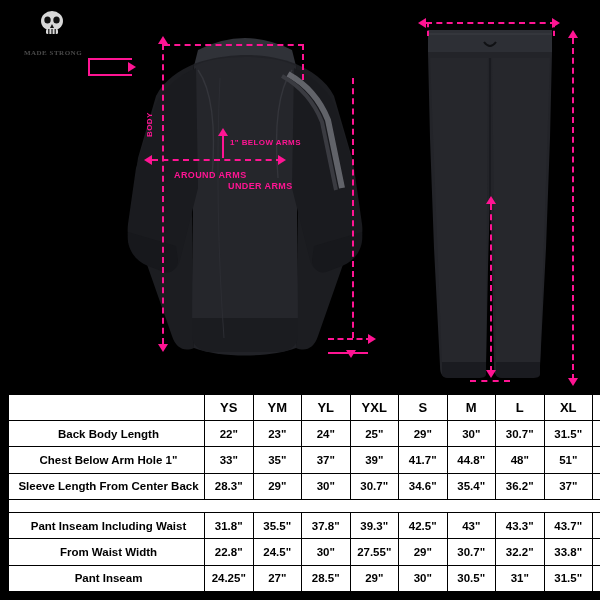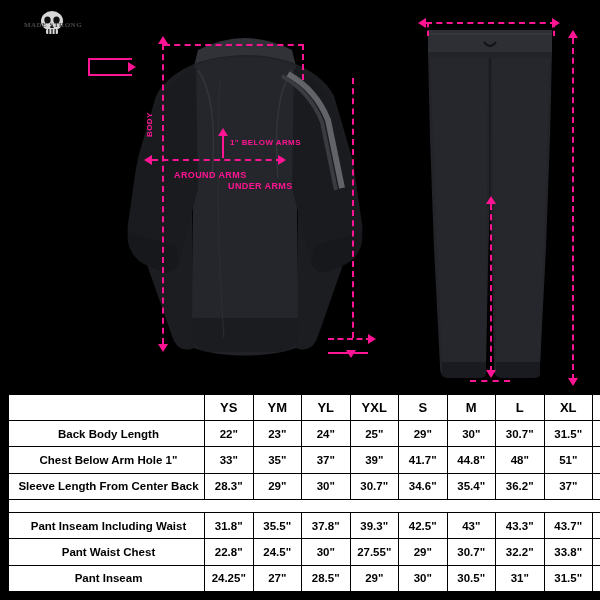--- a/index.html
+++ b/index.html
@@ -31,21 +31,21 @@
     left: 14px; top: 10px;
     width: 78px; height: 46px;
   }
   .logo .skull {
     position: absolute;
     left: 20px; top: 0px;
     width: 36px; height: 26px;
   }
   .logo .brand {
     position: absolute;
-    left: 0; top: 11px;
+    left: 0; top: 39px;
     width: 78px;
     text-align: center;
     color: #4a4a4a;
     font-size: 7px;
     letter-spacing: 0.5px;
     font-weight: bold;
     font-family: "Liberation Serif", serif;
   }
 
   
@@ -356,21 +356,21 @@
           <td>35.5"</td>
           <td>37.8"</td>
           <td>39.3"</td>
           <td>42.5"</td>
           <td>43"</td>
           <td>43.3"</td>
           <td>43.7"</td>
           <td>44"</td>
         </tr>
         <tr>
-          <td class="rowhdr">Pant Waist Chest</td>
+          <td class="rowhdr">From Waist Width</td>
           <td>22.8"</td>
           <td>24.5"</td>
           <td>30"</td>
           <td>27.55"</td>
           <td>29"</td>
           <td>30.7"</td>
           <td>32.2"</td>
           <td>33.8"</td>
           <td>35.5"</td>
         </tr>

